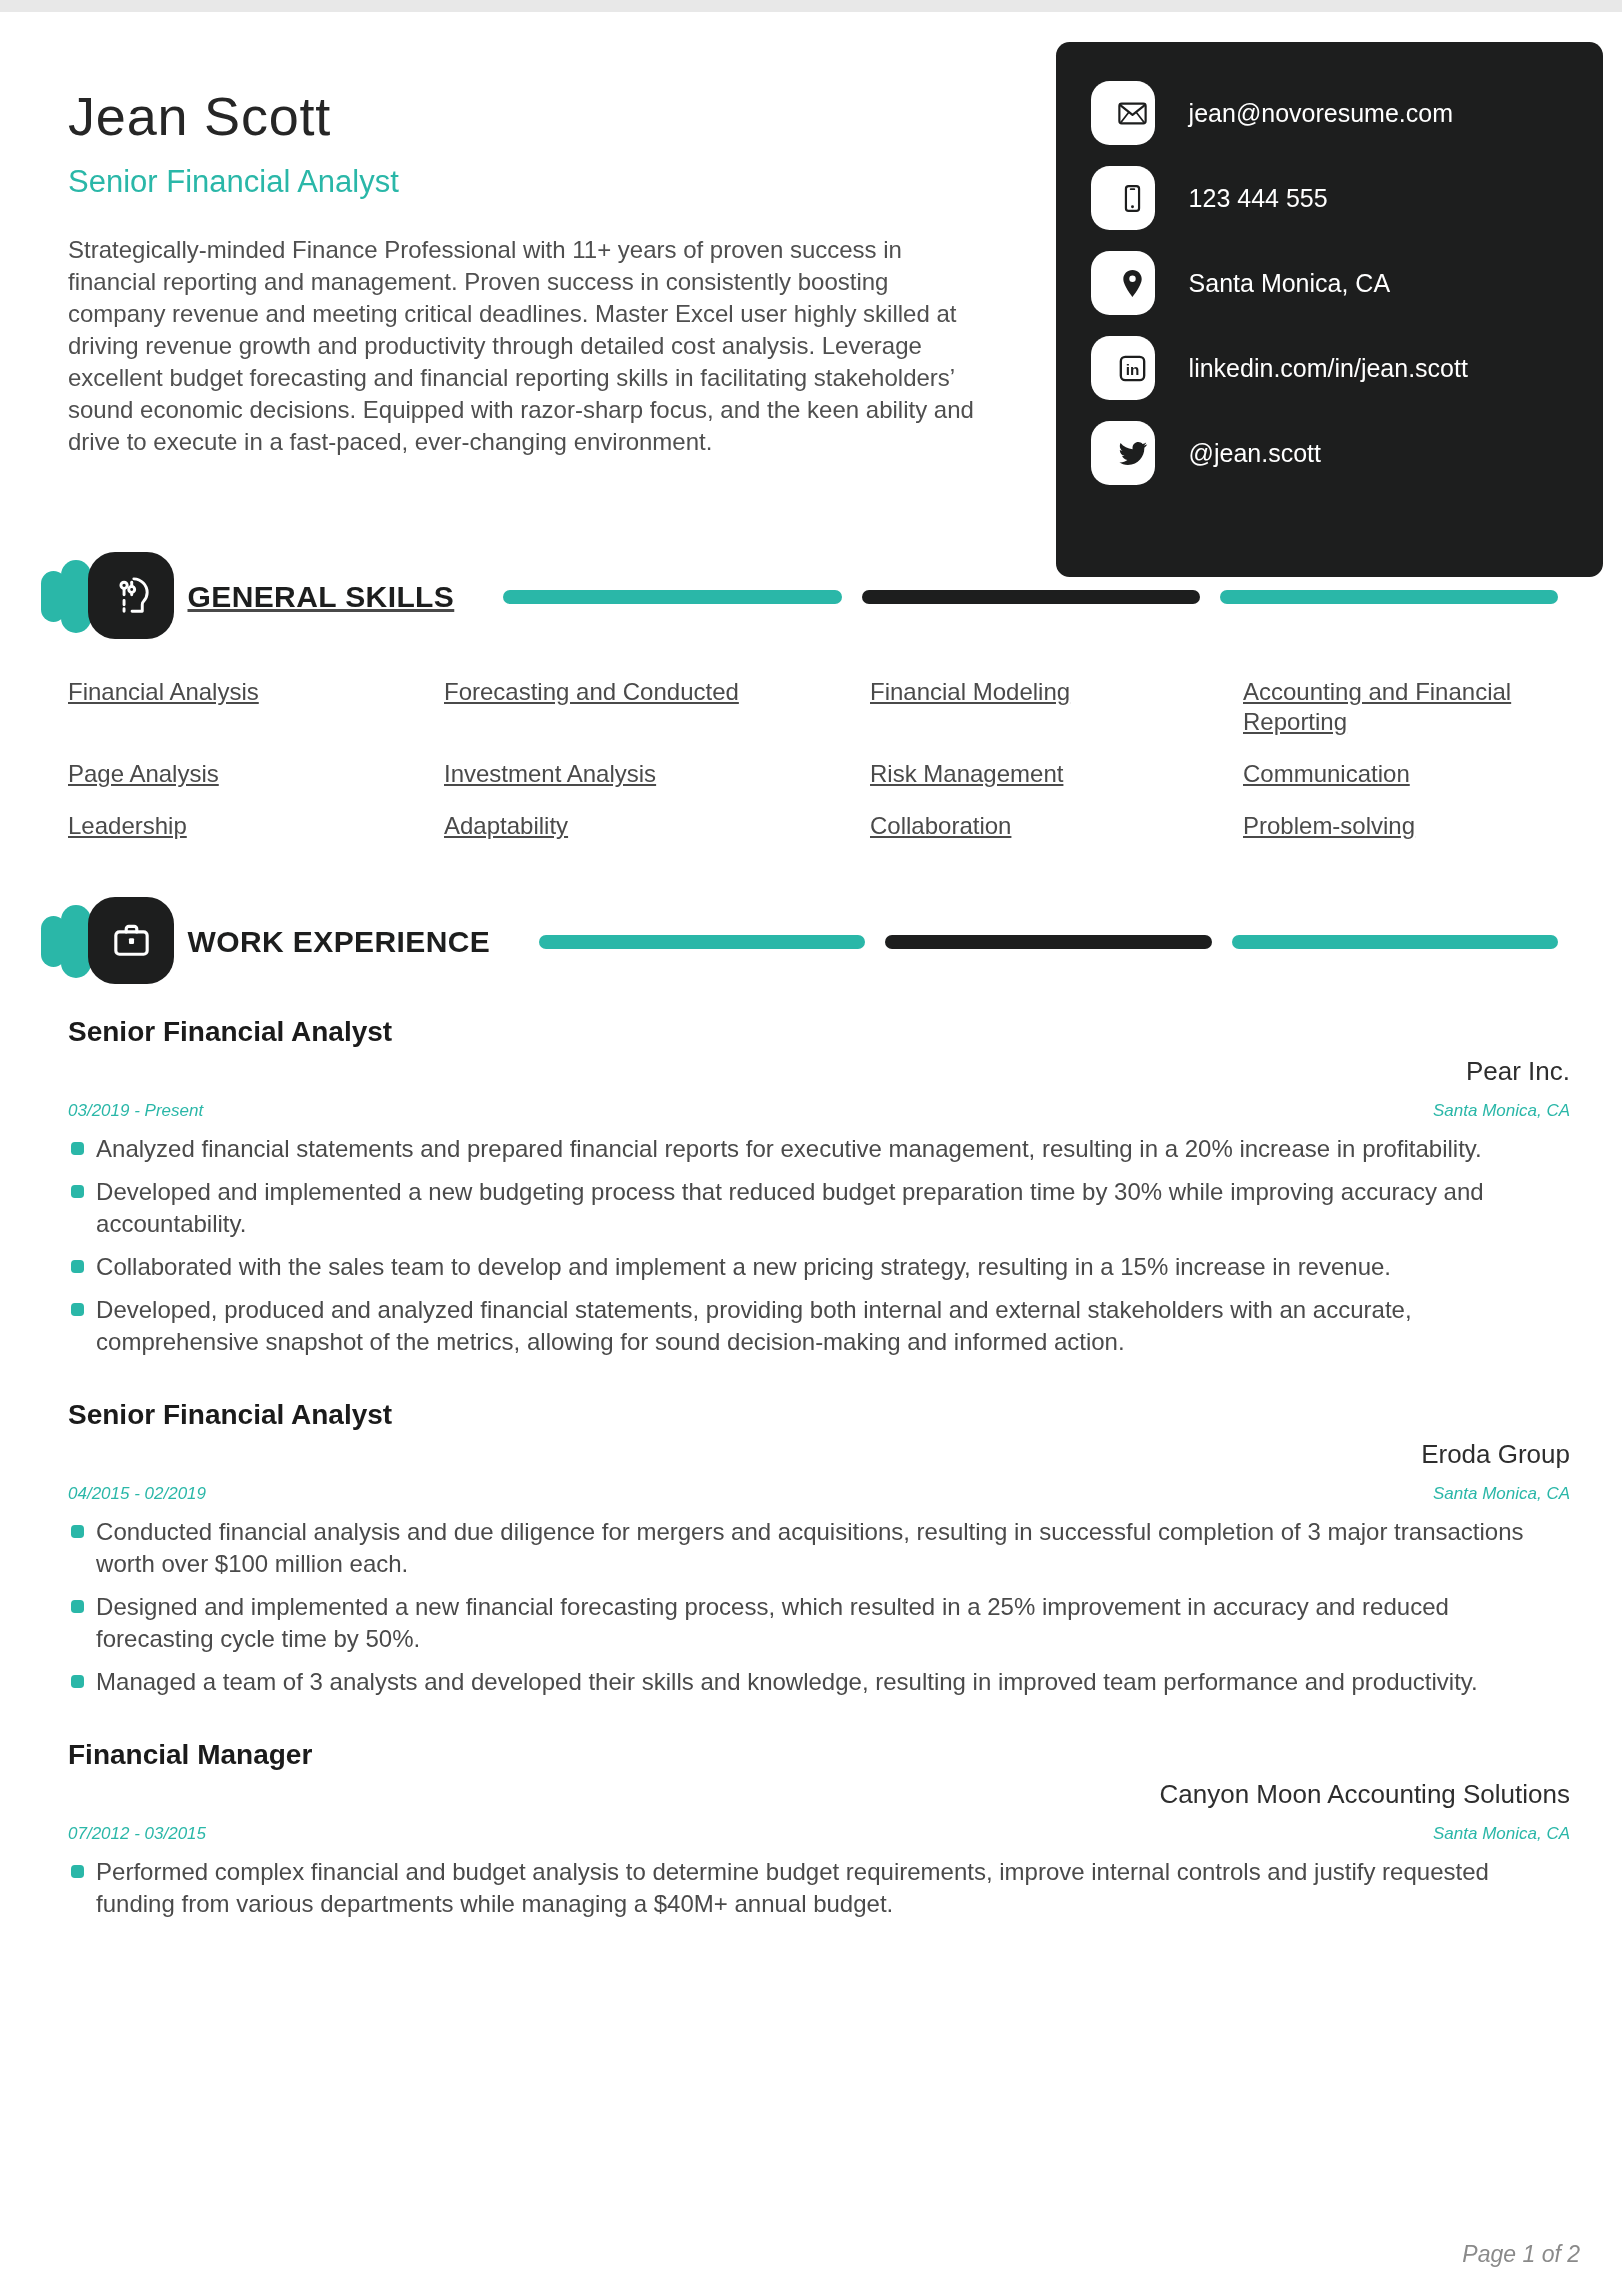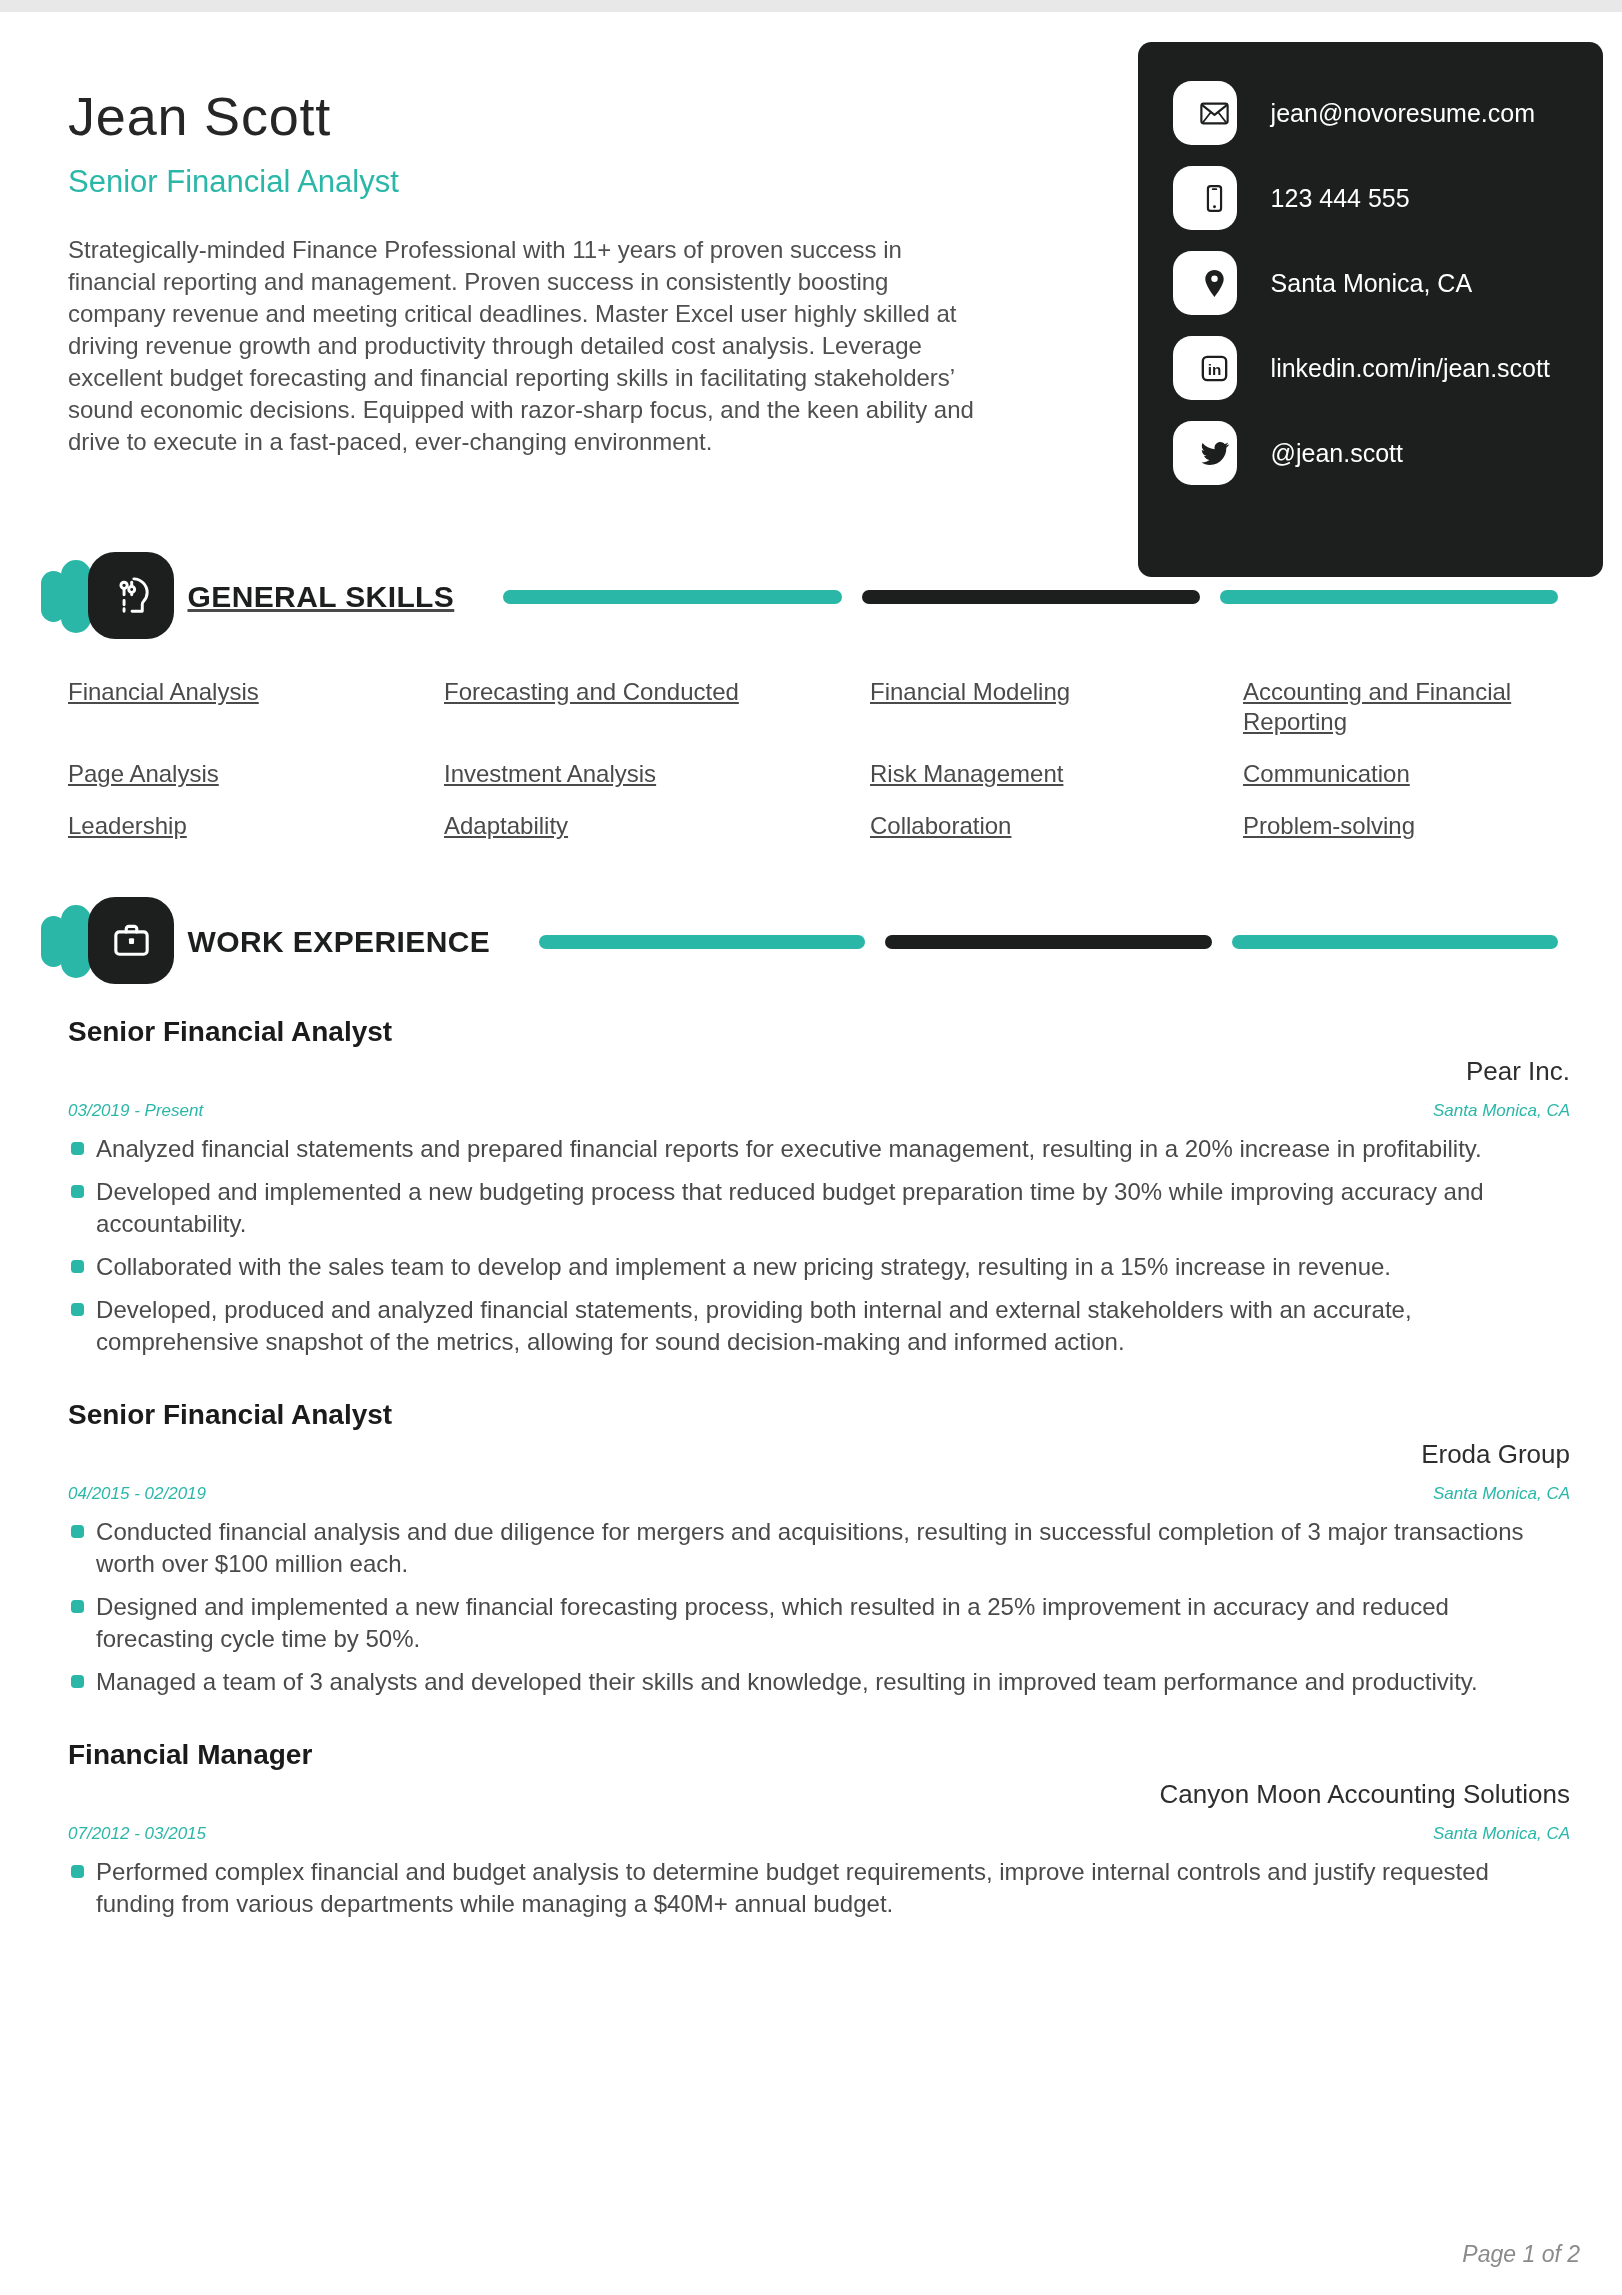--- a/index.html
+++ b/index.html
@@ -11,21 +11,21 @@
   }
 
   
   .intro { position:absolute; left:68px; top:73px; width:955px; }
   .person-name { font-size:54px; font-weight:500; color:#262626; letter-spacing:0.8px; }
   .person-title { margin-top:17px; font-size:31px; color:#2ab7a8; font-weight:400; }
   .summary { margin-top:34px; width:917px; font-size:24px; line-height:32px; color:#4f4f4f; }
 
   
   .contact-card {
-    position:absolute; top:30px; right:19.4px; width:465px; height:535px;
+    position:absolute; top:30px; right:19.4px; width:547px; height:535px;
     background:#1d1e1e; border-radius:13.5px; padding:39px 25px 0 35px;
   }
   .contact-row { display:flex; align-items:center; margin-bottom:21px; }
   .contact-tile {
     width:64px; height:64px; background:#ffffff; border-radius:18.6px;
     display:flex; align-items:center; justify-content:center; flex:0 0 auto;padding-left:20px;
   }
   .contact-tile svg { width:35px; height:35px; }
   .contact-text { margin-left:34px; font-size:25px; color:#ffffff; font-weight:400; }
 

